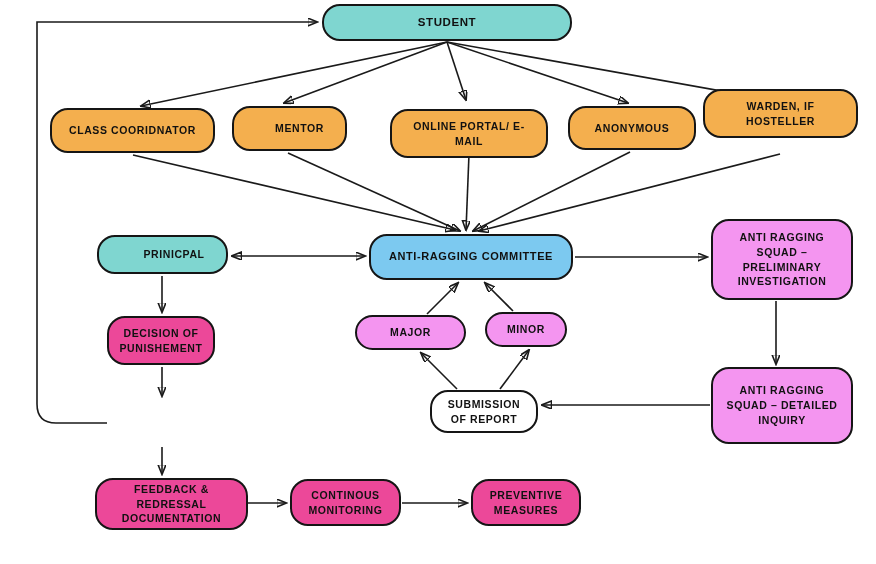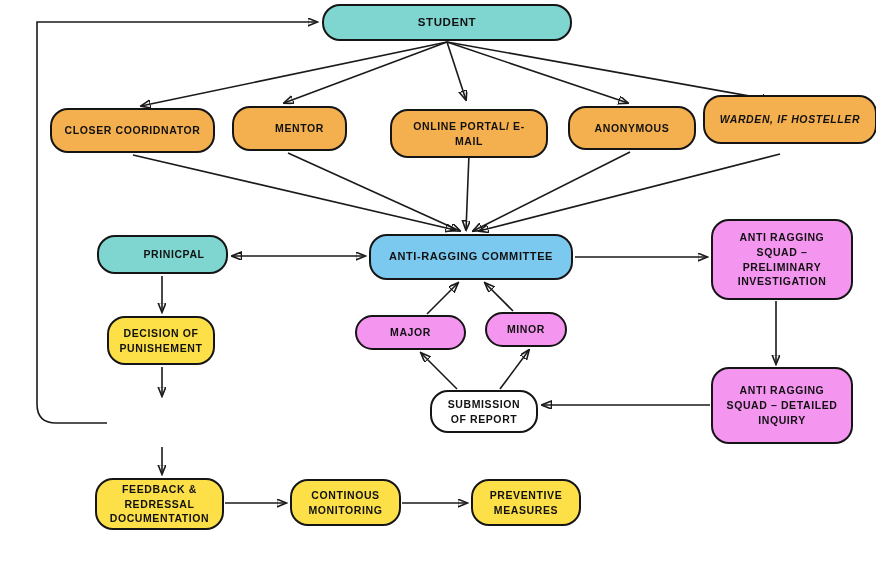--- a/index.html
+++ b/index.html
@@ -18,39 +18,39 @@
     text-align:center;
     font-weight:bold;font-size:10.5px;letter-spacing:0.6px;
     line-height:1.4;color:#111111;
     border:2px solid #151515;border-radius:18px;
     padding:2px 8px;box-sizing:border-box;
   }
   .teal{background:#7fd6d0;}
   .orange{background:#f4af4e;}
   .blue{background:#7cc9f0;}
   .pink{background:#f495f0;}
-  .purple{background:#fde047;align-items:center;}
+  .purple{background:#ec4899;align-items:center;}
   .white{background:#ffffff;}
 
   .n-student{left:322px;top:4px;width:250px;height:37px;font-size:11.5px;}
   .n-class{left:50px;top:108px;width:165px;height:45px;}
   .n-mentor{left:232px;top:106px;width:115px;height:45px;padding-left:28px;}
   .n-online{left:390px;top:103px;width:158px;height:49px;margin-top:6px;}
   .n-anon{left:568px;top:106px;width:128px;height:44px;}
-  .n-warden{left:703px;top:95px;width:174px;height:49px;font-style:italic;}
+  .n-warden{left:703px;top:89px;width:155px;height:49px;}
   .n-principal{left:97px;top:235px;width:131px;height:39px;padding-left:31px;}
   .n-committee{left:369px;top:234px;width:204px;height:46px;font-size:11px;}
   .n-squadprelim{left:711px;top:219px;width:142px;height:81px;}
   .n-major{left:355px;top:315px;width:111px;height:35px;}
   .n-minor{left:485px;top:312px;width:82px;height:35px;}
   .n-decision{left:107px;top:316px;width:108px;height:49px;}
   .n-closure{left:107px;top:400px;width:108px;height:45px;}
   .n-submission{left:430px;top:390px;width:108px;height:43px;}
   .n-squaddetail{left:711px;top:367px;width:142px;height:77px;}
-  .n-feedback{left:95px;top:478px;width:129px;height:52px;}
+  .n-feedback{left:95px;top:478px;width:153px;height:52px;}
   .n-monitor{left:290px;top:479px;width:111px;height:47px;}
   .n-preventive{left:471px;top:479px;width:110px;height:47px;}
 </style>
 </head>
 <body>
 
 <div class="canvas">
 
   <svg class="connectors" viewBox="0 0 876 564" xmlns="http://www.w3.org/2000/svg">
     <defs>
@@ -91,21 +91,21 @@
 
     <line x1="776" y1="301" x2="776" y2="364" marker-end="url(#ah)"></line>
     <line x1="710" y1="405" x2="542" y2="405" marker-end="url(#ah)"></line>
   </svg>
 
   <div class="node teal n-student">
     <span>STUDENT</span>
   </div>
 
   <div class="node orange n-class">
-    <span>CLOSER COORIDNATOR</span>
+    <span>CLASS COORIDNATOR</span>
   </div>
   <div class="node orange n-mentor">
     <span>MENTOR</span>
   </div>
   <div class="node orange n-online">
     <span>ONLINE PORTAL/ E-MAIL</span>
   </div>
   <div class="node orange n-anon">
     <span>ANONYMOUS</span>
   </div>

